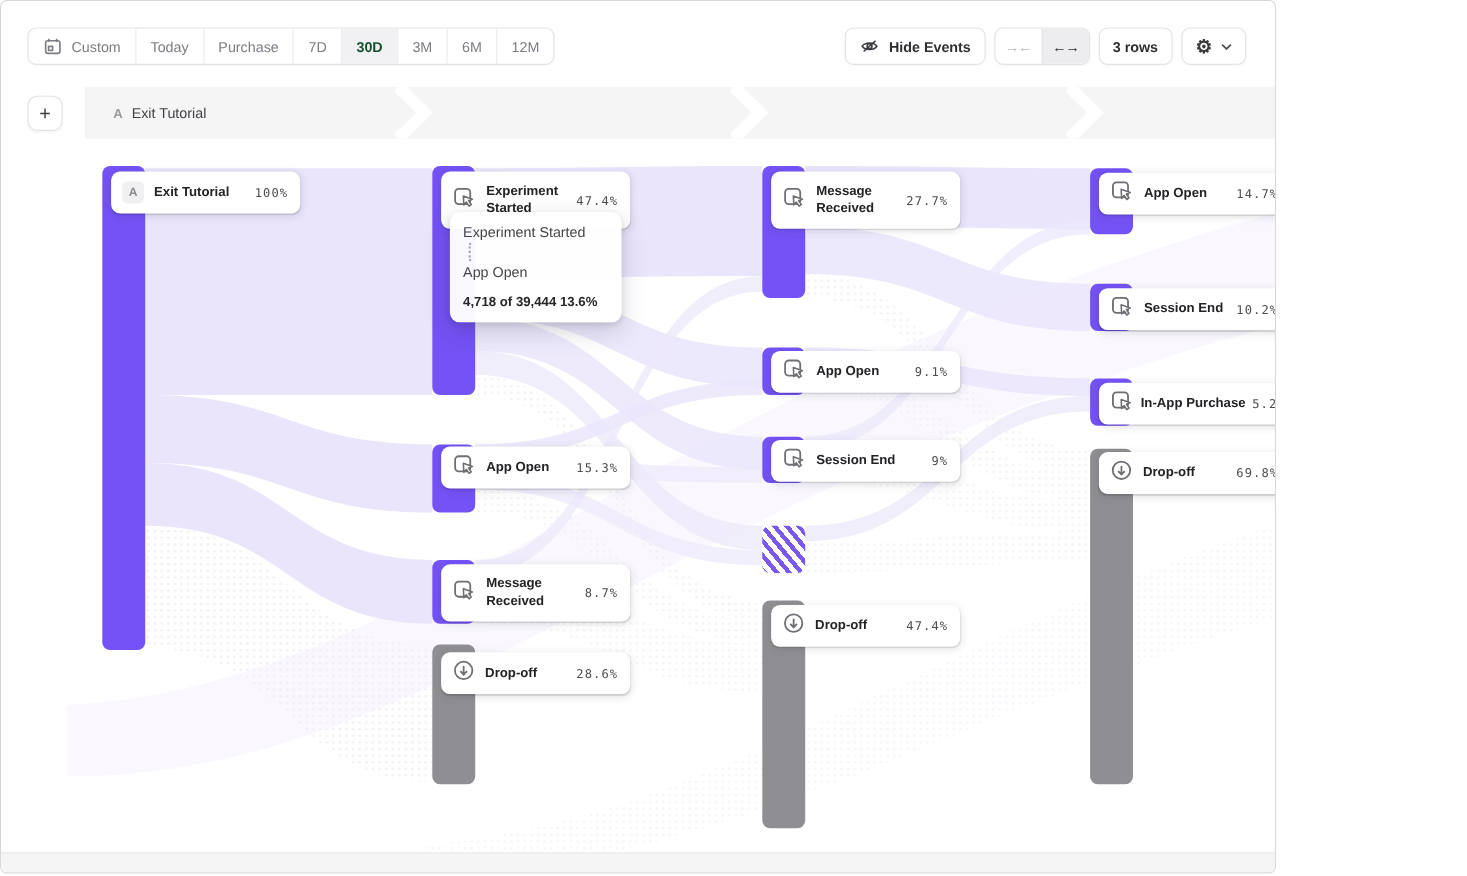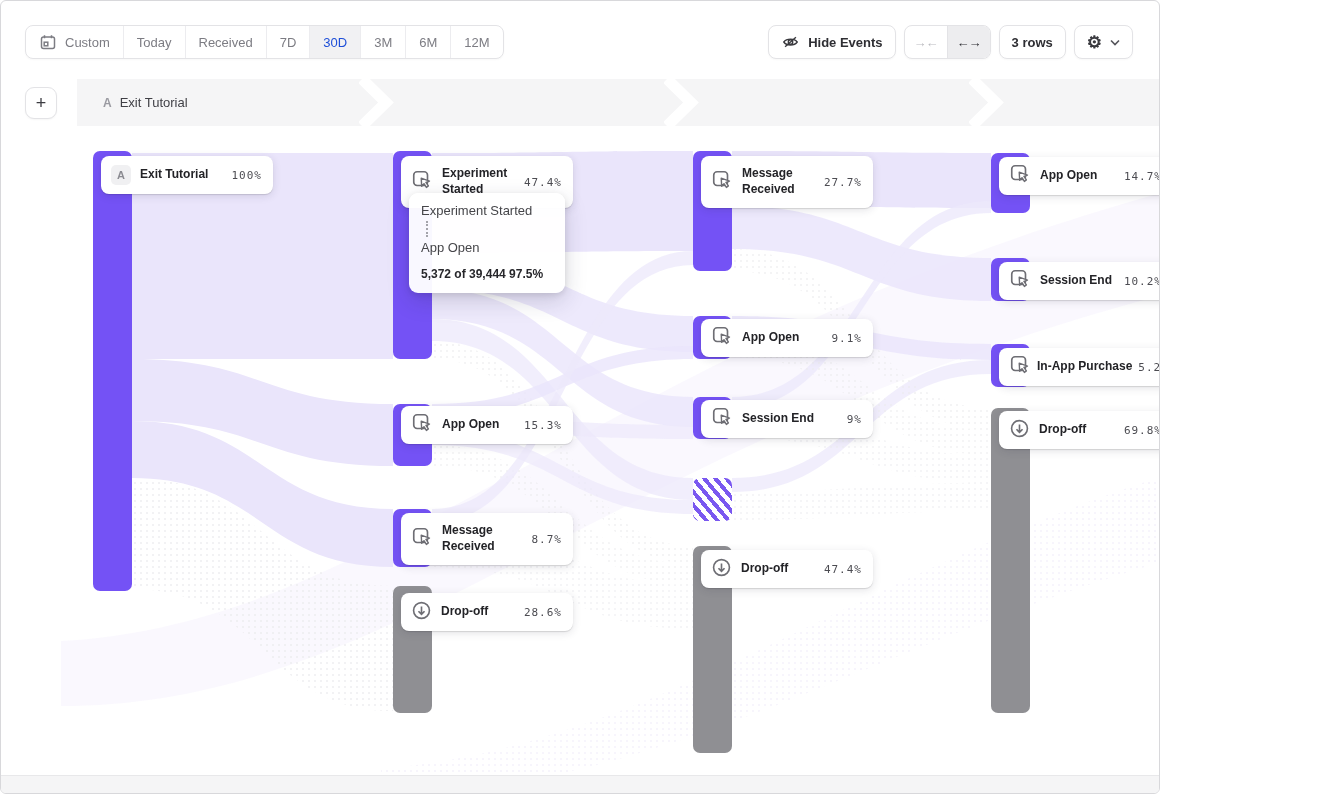--- a/index.html
+++ b/index.html
@@ -7,21 +7,21 @@
   body { width:1334px; height:796px; font-family:"Liberation Sans", sans-serif; }
   .app { position:relative; width:1160px; height:794px; border:1px solid #d8d8db; border-radius:6px; overflow:hidden; background:#fff; }
 
   
   .toolbar { position:absolute; left:0; top:0; width:100%; height:66px; z-index:6; }
   .date-group { position:absolute; left:24px; top:24px; display:flex; align-items:stretch; height:34px;
     border:1px solid #e3e3e6; border-radius:8px; background:#fff; overflow:hidden; box-shadow:0 1px 2px rgba(0,0,0,.03); }
   .dr-item { display:flex; align-items:center; gap:8px; padding:0 13px; font-size:13px; color:#7c7c83;
     border-left:1px solid #ececef; cursor:pointer; white-space:nowrap; }
   .dr-item:first-child { border-left:none; }
-  .dr-item.active { background:#f1f1f3; color:#1d4ed8; font-weight:400; }
+  .dr-item.active { background:#f1f1f3; color:#14532d; font-weight:700; }
   .right-controls { position:absolute; right:26px; top:24px; display:flex; gap:8px; align-items:center; }
   .btn { display:flex; align-items:center; gap:8px; height:34px; padding:16px 12px; border:1px solid #e3e3e6;
     border-radius:8px; background:#fff; font-size:13px; font-weight:600; color:#2e2e33; cursor:pointer;
     box-shadow:0 1px 2px rgba(0,0,0,.03); }
   .seg-group { display:flex; height:34px; border:1px solid #e3e3e6; border-radius:8px; overflow:hidden; background:#fff; box-shadow:0 1px 2px rgba(0,0,0,.03); }
   .seg { display:flex; align-items:center; padding:0 9px; font-size:13px; cursor:pointer; letter-spacing:-1px; }
   .seg.inactive { color:#bcbcc1; }
   .seg.active { background:#ededef; color:#2f2f34; border-left:1px solid #e3e3e6; font-weight:700; }
   .gear-glyph { font-size:17px; line-height:1; color:#3a3a3f; }
   .icon { display:inline-flex; align-items:center; justify-content:center; color:#55555b; }
@@ -79,21 +79,21 @@
             <path d="M5.5 2.2 v3 M12.5 2.2 v3"></path>
             <rect x="5.2" y="9.2" width="3.6" height="3.6"></rect>
           </svg>
         </span>
         <span>Custom</span>
       </div>
       <div class="dr-item">
           <span>Today</span>
         </div>
       <div class="dr-item">
-          <span>Received</span>
+          <span>Purchase</span>
         </div>
       <div class="dr-item">
           <span>7D</span>
         </div>
       <div class="dr-item active">
           <span>30D</span>
         </div>
       <div class="dr-item">
           <span>3M</span>
         </div>
@@ -349,17 +349,17 @@
       </svg>
     </span>
     <span class="label">Drop-off</span>
     <span class="pct">69.8%</span>
   </div>
 
   <div class="tooltip">
     <div class="evt">Experiment Started</div>
     <div class="connector"></div>
     <div class="evt">App Open</div>
-    <div class="stat">5,372 of 39,444 97.5%</div>
+    <div class="stat">4,718 of 39,444 13.6%</div>
   </div>
 
   <div class="footer-strip"></div>
 </div>
 
 </body></html>

